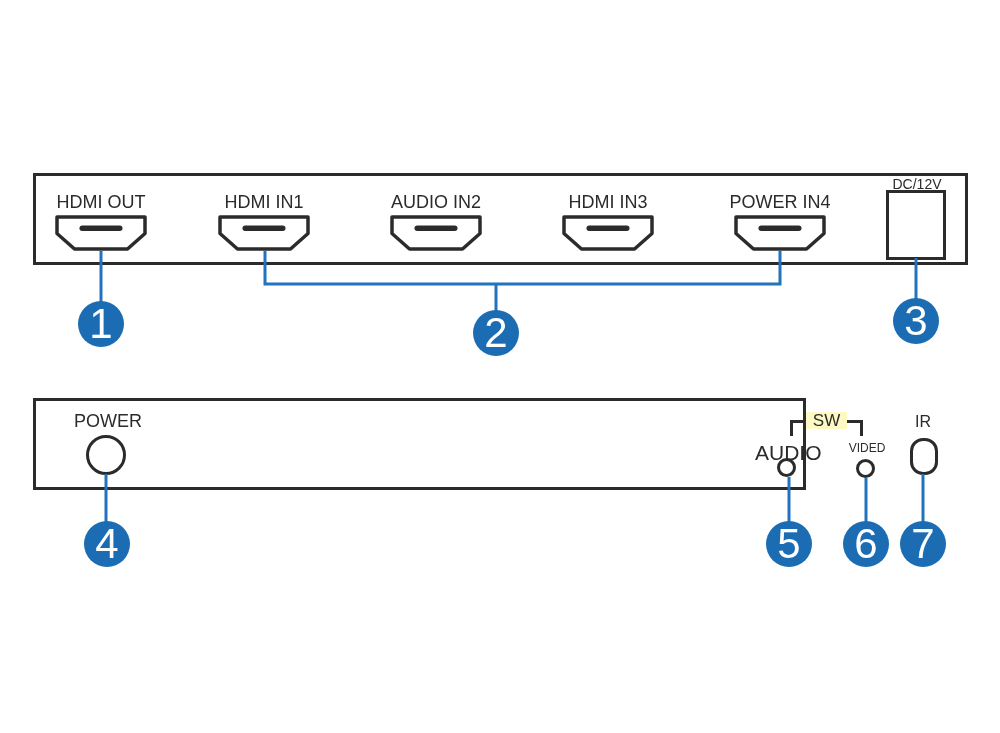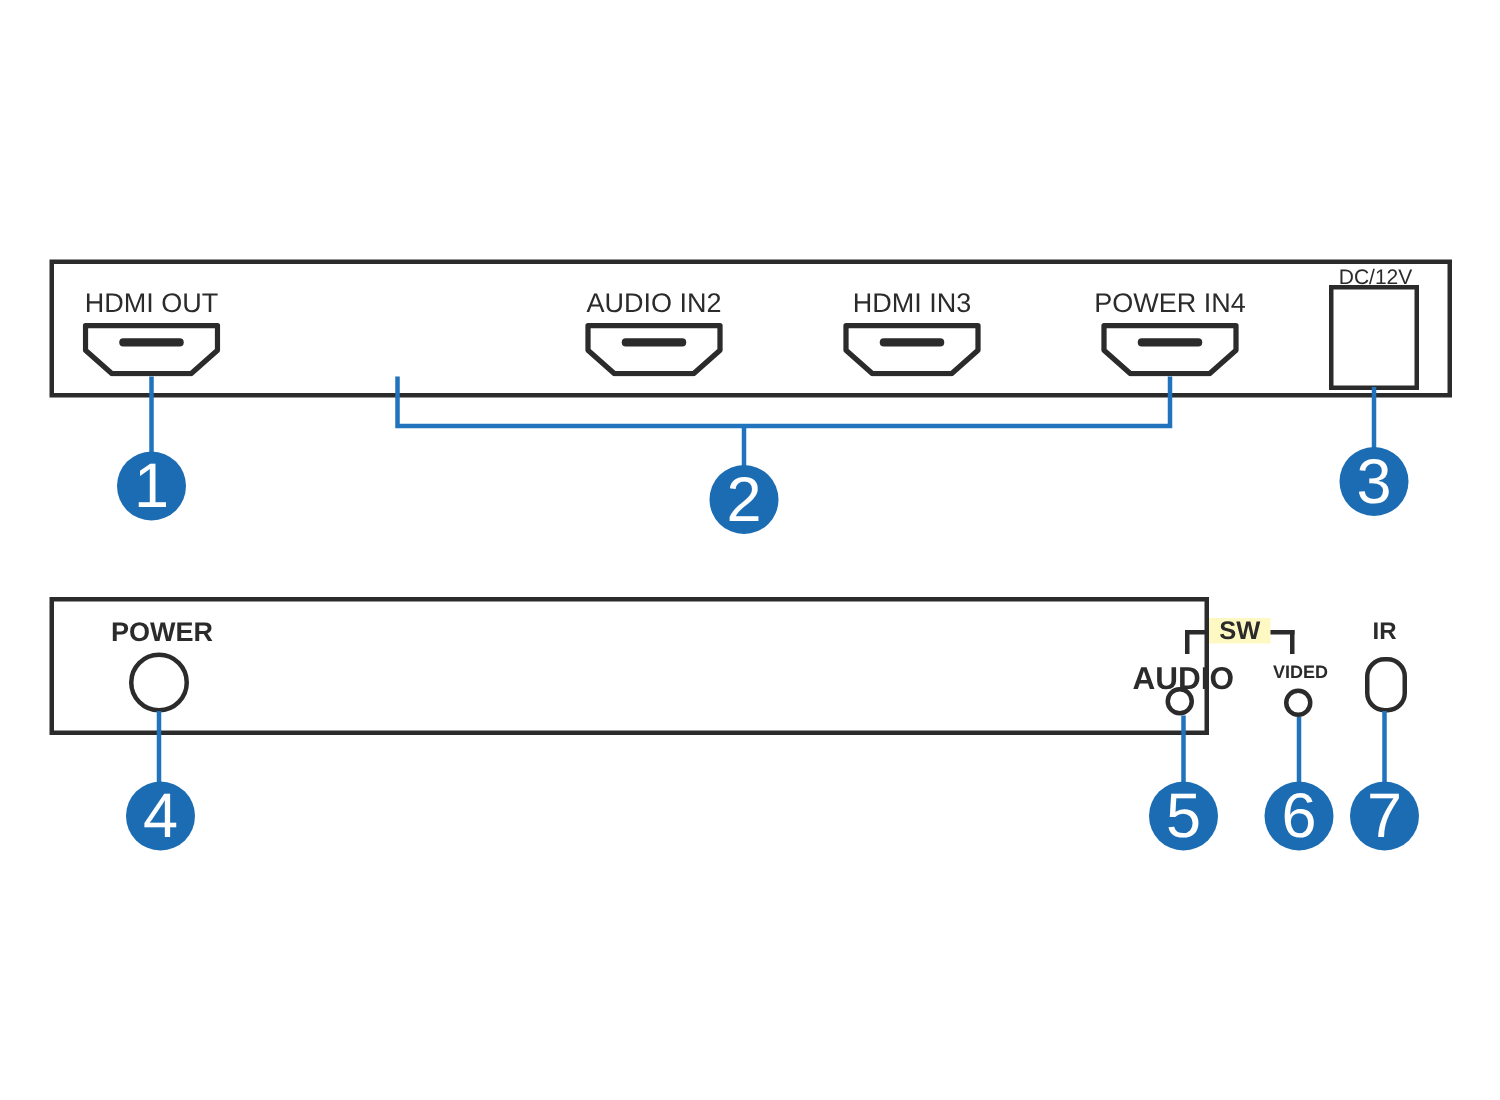--- a/index.html
+++ b/index.html
@@ -5,21 +5,21 @@
   html,body{margin:0;padding:0;background:#fff;}
   .stage{
     position:relative;width:1000px;height:733px;background:#ffffff;
     font-family:"Liberation Sans", sans-serif;color:#2b2b2b;overflow:hidden;
   }
   .panel{
     position:absolute;border:3px solid #2b2b2b;background:#ffffff;
     box-sizing:border-box;z-index:1;
   }
   #rear-panel{left:33px;top:173px;width:935px;height:92px;}
-  #front-panel{left:33px;top:398px;width:773px;height:92px;font-weight:bold;}
+  #front-panel{left:33px;top:398px;width:773px;height:92px;}
 
   .port-group{position:absolute;width:120px;top:15px;text-align:center;}
   .port-label{font-size:18px;line-height:22px;white-space:nowrap;}
   .port-svg{display:block;margin:2px auto 0;}
 
   .dc-label{position:absolute;left:841px;top:1px;width:80px;text-align:center;
     font-size:14px;line-height:14px;white-space:nowrap;}
   .dc-jack{position:absolute;left:850px;top:14px;width:60px;height:70px;
     border:3px solid #2b2b2b;box-sizing:border-box;background:#fff;}
 
@@ -69,20 +69,27 @@
   <div class="panel" id="rear-panel">
 
     <div class="port-group" style="left:5px">
       <div class="port-label">HDMI OUT</div>
       <svg class="port-svg" width="92" height="36" viewBox="0 0 92 36">
         <path class="hdmi-outline" d="M2 2 H90 V18.5 L72.5 34 H19.5 L2 18.5 Z"></path>
         <rect class="hdmi-slot" x="24.5" y="10.5" width="43" height="5.5" rx="2.7"></rect>
       </svg>
     </div>
 
+    <div class="port-group" style="left:168px">
+      <div class="port-label">HDMI IN1</div>
+      <svg class="port-svg" width="92" height="36" viewBox="0 0 92 36">
+        <path class="hdmi-outline" d="M2 2 H90 V18.5 L72.5 34 H19.5 L2 18.5 Z"></path>
+        <rect class="hdmi-slot" x="24.5" y="10.5" width="43" height="5.5" rx="2.7"></rect>
+      </svg>
+    </div>
 
     <div class="port-group" style="left:340px">
       <div class="port-label">AUDIO IN2</div>
       <svg class="port-svg" width="92" height="36" viewBox="0 0 92 36">
         <path class="hdmi-outline" d="M2 2 H90 V18.5 L72.5 34 H19.5 L2 18.5 Z"></path>
         <rect class="hdmi-slot" x="24.5" y="10.5" width="43" height="5.5" rx="2.7"></rect>
       </svg>
     </div>
 
     <div class="port-group" style="left:512px">

